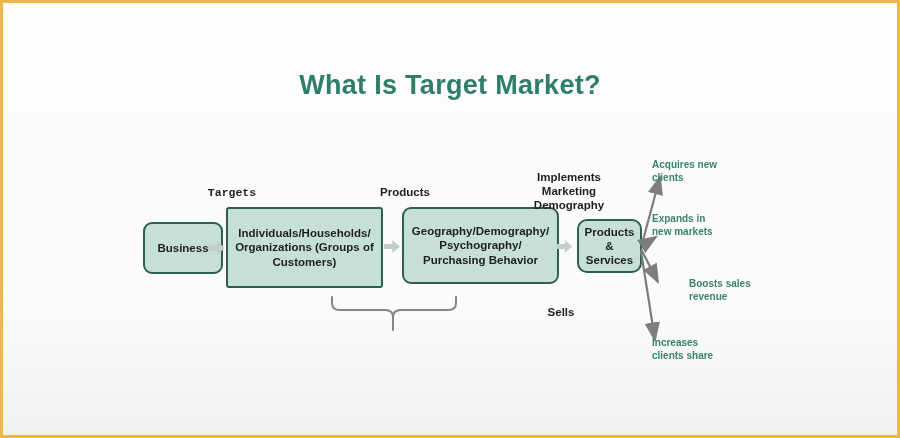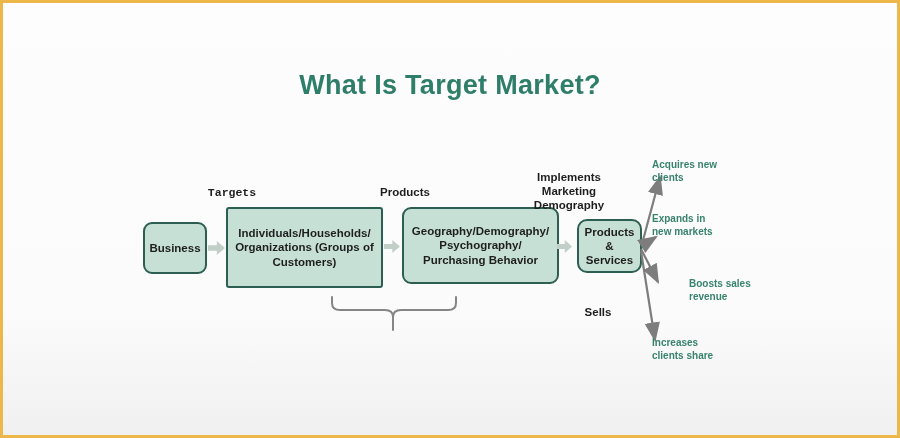--- a/index.html
+++ b/index.html
@@ -26,21 +26,21 @@
     position:absolute;
     background:#c7e0d6;
     border:2px solid #2c5f51;
     display:flex; align-items:center; justify-content:center;
     text-align:center;
     font-weight:bold; font-size:11.5px; line-height:1.22;
     color:#1e1e1e;
     white-space:pre-line;
     padding:2px;
   }
-  .box-business  { left:140px; top:219px; width:64px;  height:52px; border-radius:9px;  }
+  .box-business  { left:140px; top:219px; width:80px;  height:52px; border-radius:9px;  }
   .box-customers { left:223px; top:204px; width:157px; height:81px; border-radius:3px; }
   .box-analysis  { left:399px; top:204px; width:157px; height:77px; border-radius:9px; }
   .box-products  { left:574px; top:216px; width:65px;  height:54px; border-radius:10px; }
 
   .block-arrow {
     position:absolute;
     background:#c2cfc9;
     clip-path:polygon(0 30%,52% 30%,52% 0,100% 50%,52% 100%,52% 70%,0 70%);
   }
   .ba1 { left:205px; top:238px; width:17px; height:14px; }
@@ -49,21 +49,21 @@
 
   .lbl {
     position:absolute;
     font-weight:bold; font-size:11.5px; line-height:1.22;
     color:#1e1e1e; text-align:center;
     white-space:pre-line;
   }
   .lbl-targets    { left:176px; top:183px; width:106px;font-family:Liberation Mono, monospace; }
   .lbl-analyses   { left:349px; top:182px; width:106px; }
   .lbl-implements { left:503px; top:167px; width:126px; }
-  .lbl-sells      { left:563px; top:302px; width:64px;  }
+  .lbl-sells      { left:526px; top:302px; width:64px;  }
 
   .outcome {
     position:absolute; width:124px;
     text-align:left;
     font-weight:bold; font-size:10px; line-height:1.3;
     color:#38836e;
     white-space:pre-line;
   }
   .o1 { left:649px; top:155px; }
   .o2 { left:649px; top:209px; }

